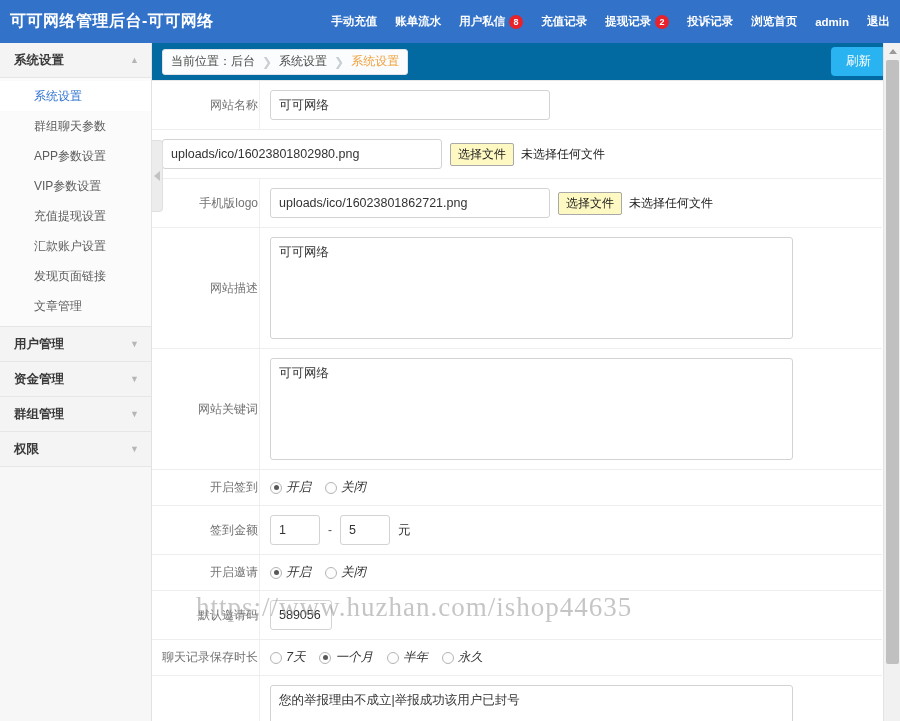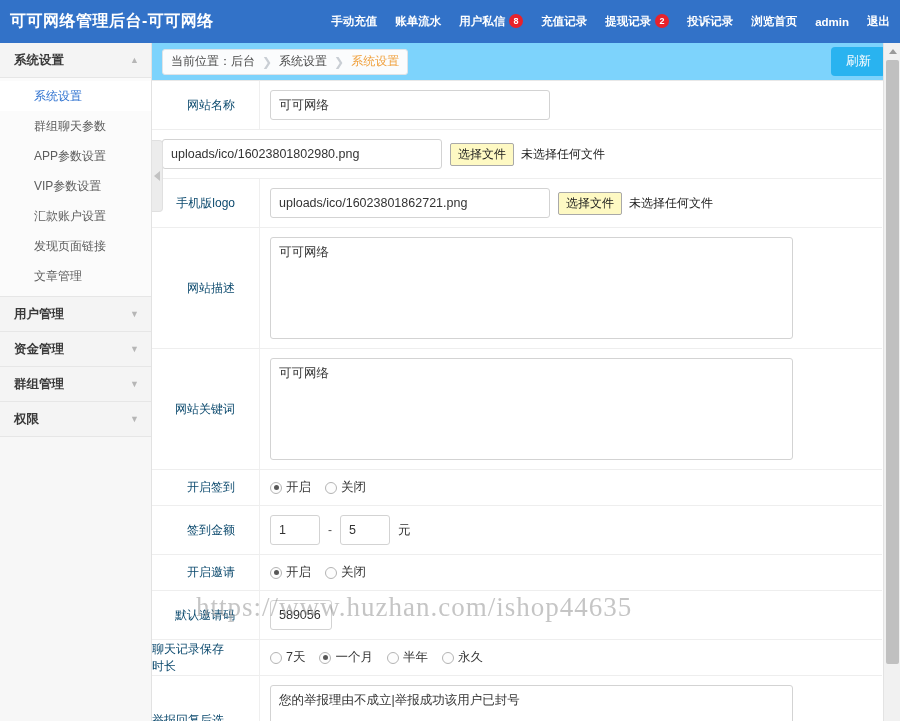--- a/index.html
+++ b/index.html
@@ -24,21 +24,21 @@
     margin-left: 10px; letter-spacing: .5px;
     white-space: nowrap;
   }
   #topnav {
     margin-left: auto; display: flex; align-items: center;
     padding-right: 10px;
   }
   .topnav-item {
     font-size: 11.5px; font-weight: bold; color: #ffffff;
     margin-left: 18px; white-space: nowrap;
-    display: flex; cursor: pointer;
+    display: flex; align-items: center; cursor: pointer;
   }
   .topnav-item.plain { font-weight: bold; }
   .badge {
     display: inline-block; min-width: 14px; height: 14px;
     line-height: 14px; text-align: center;
     background: #e8222b; color: #fff;
     border-radius: 8px; font-size: 9px; font-weight: bold;
     margin-left: 4px; padding: 0 3px;
   }
 
@@ -88,21 +88,21 @@
 
   
   #content {
     position: absolute; left: 152px; top: 43px;
     width: 748px; height: 678px;
     background: #ffffff;
   }
   #crumbbar {
     position: relative; height: 38px;
     border-bottom: 1px solid #e8e8e8;
-    background: #7dd3fc;
+    background: #0369a1;
     display: flex; align-items: center;
     padding: 0 14px 0 10px;
   }
   #crumb {
     display: flex; align-items: center; height: 26px;
     border: 1px solid #dfe3e7; border-radius: 3px;
     background: #fbfcfd; padding: 0 8px 0 8px;
     font-size: 12px; color: #4a4a4a;
   }
   .crumb-sep {
@@ -125,22 +125,22 @@
     overflow: hidden;
   }
   .frow {
     display: flex; align-items: stretch;
     border-bottom: 1px solid #eeeeee;
     background: #fff;
   }
   .flabel {
     width: 108px; min-width: 108px;
     display: flex; align-items: center; justify-content: flex-end;
-    padding-right: 24px;
-    font-size: 12px; color: #0c4a6e;
+    padding-right: 1px;
+    font-size: 12px; color: #737373;
     border-right: 1px solid #efefef;
   }
   .fctl {
     flex: 1; display: flex; align-items: center;
     padding: 9px 0 9px 10px; gap: 8px;
   }
   .tin {
     height: 30px; border: 1px solid #d3d3d3; border-radius: 3px;
     font-size: 12.5px; font-family: inherit; color: #333;
     padding: 0 8px; background: #fff; outline: none;
@@ -156,21 +156,21 @@
   .fileline { display: flex; align-items: center; gap: 7px; }
   .filebtn {
     border: 1px solid #a9a9a9; background: #fef9c3;
     border-radius: 2px; font-size: 12px; font-family: Liberation Serif, serif;
     color: #1a1a1a; padding: 2px 7px; cursor: pointer;
   }
   .filetxt { font-size: 12px; color: #222; }
   .radio-group { display: flex; align-items: center; gap: 4px; }
   .radio-opt {
     display: flex; align-items: center; gap: 4px;
-    font-size: 12.5px; color: #333; margin-right: 10px; cursor: pointer;
+    font-size: 12.5px; color: #333; margin-right: 10px; cursor: pointer; font-style: italic;
   }
   .radio-dot {
     width: 12px; height: 12px; border-radius: 50%;
     border: 1px solid #b4b4b4; background: #fdfdfd;
     display: inline-block; position: relative;
   }
   .radio-opt.sel .radio-dot::after {
     content: ""; position: absolute; left: 2.5px; top: 2.5px;
     width: 5px; height: 5px; border-radius: 50%; background: #585858;
   }
@@ -260,20 +260,23 @@
       <span>系统设置</span>
     </div>
     <div class="side-item">
       <span>群组聊天参数</span>
     </div>
     <div class="side-item">
       <span>APP参数设置</span>
     </div>
     <div class="side-item">
       <span>VIP参数设置</span>
+    </div>
+    <div class="side-item">
+      <span>充值提现设置</span>
     </div>
     <div class="side-item">
       <span>汇款账户设置</span>
     </div>
     <div class="side-item">
       <span>发现页面链接</span>
     </div>
     <div class="side-item">
       <span>文章管理</span>
     </div>

